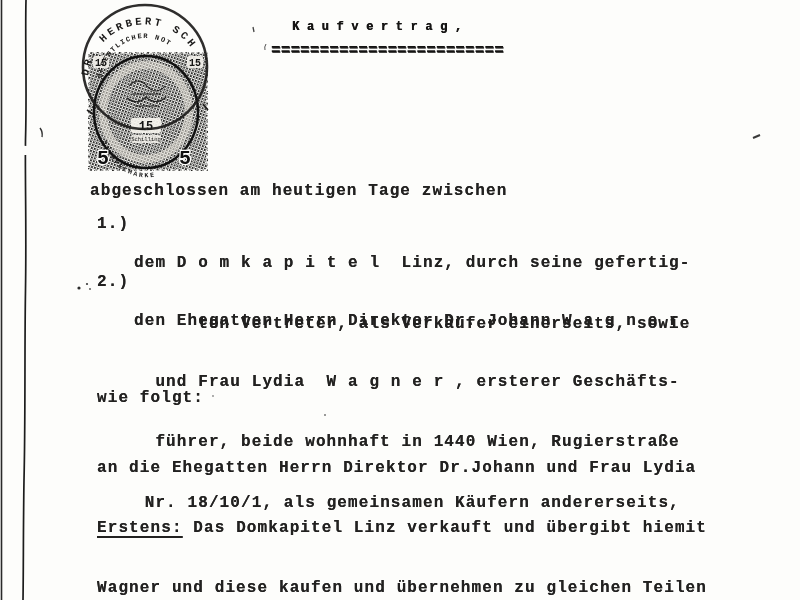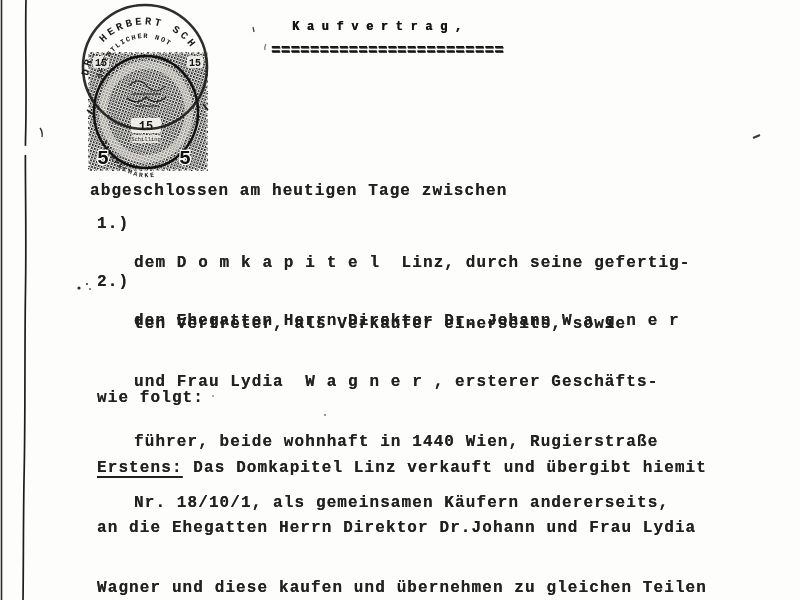--- a/index.html
+++ b/index.html
@@ -13,21 +13,21 @@
   .tw{
     position:absolute;
     font-size:16px;font-weight:700;letter-spacing:1.1px;
     color:#222120;
     text-shadow:0 0 .6px rgba(20,20,20,.75);
     white-space:pre;
   }
   .ln{display:block;white-space:pre;}
   .item{display:flex;}
   .item .num{width:37px;flex:0 0 37px;}
-  .item .lines .ln{line-height:24.5px;}
+  .item .lines .ln{line-height:24.5px;text-align:right;}
   .erst .ln{line-height:24px;}
   .u{text-decoration:underline;text-decoration-thickness:1.6px;text-underline-offset:3.5px;}
   .title{
     position:absolute;left:292px;top:20px;
     font-size:12px;font-weight:700;letter-spacing:.2px;
     color:#161514;text-shadow:.4px 0 0 #161514;white-space:pre;
   }
   .title-underline{
     position:absolute;left:271px;top:42px;
     font-size:16px;font-weight:700;letter-spacing:.1px;
@@ -127,22 +127,22 @@
       <span class="ln">den Ehegatten Herrn Direktor Dr. Johann W a g n e r</span>
       <span class="ln">und Frau Lydia  W a g n e r , ersterer Geschäfts-</span>
       <span class="ln">führer, beide wohnhaft in 1440 Wien, Rugierstraße</span>
       <span class="ln">Nr. 18/10/1, als gemeinsamen Käufern andererseits,</span>
     </span>
   </div>
 
   <div class="tw" style="left:97px;top:375px;line-height:26px;margin-top:10px;">wie folgt:</div>
 
   <div class="tw erst" style="left:97px;top:420px;">
+    <div class="ln">an die Ehegatten Herrn Direktor Dr.Johann und Frau Lydia</div>
     <div class="ln"><span class="u">Erstens:</span><span> Das Domkapitel Linz verkauft und übergibt hiemit</span></div>
-    <div class="ln">an die Ehegatten Herrn Direktor Dr.Johann und Frau Lydia</div>
     <div class="ln">Wagner und diese kaufen und übernehmen zu gleichen Teilen</div>
     
     
     
     
     
   </div>
 
 </div>
 

